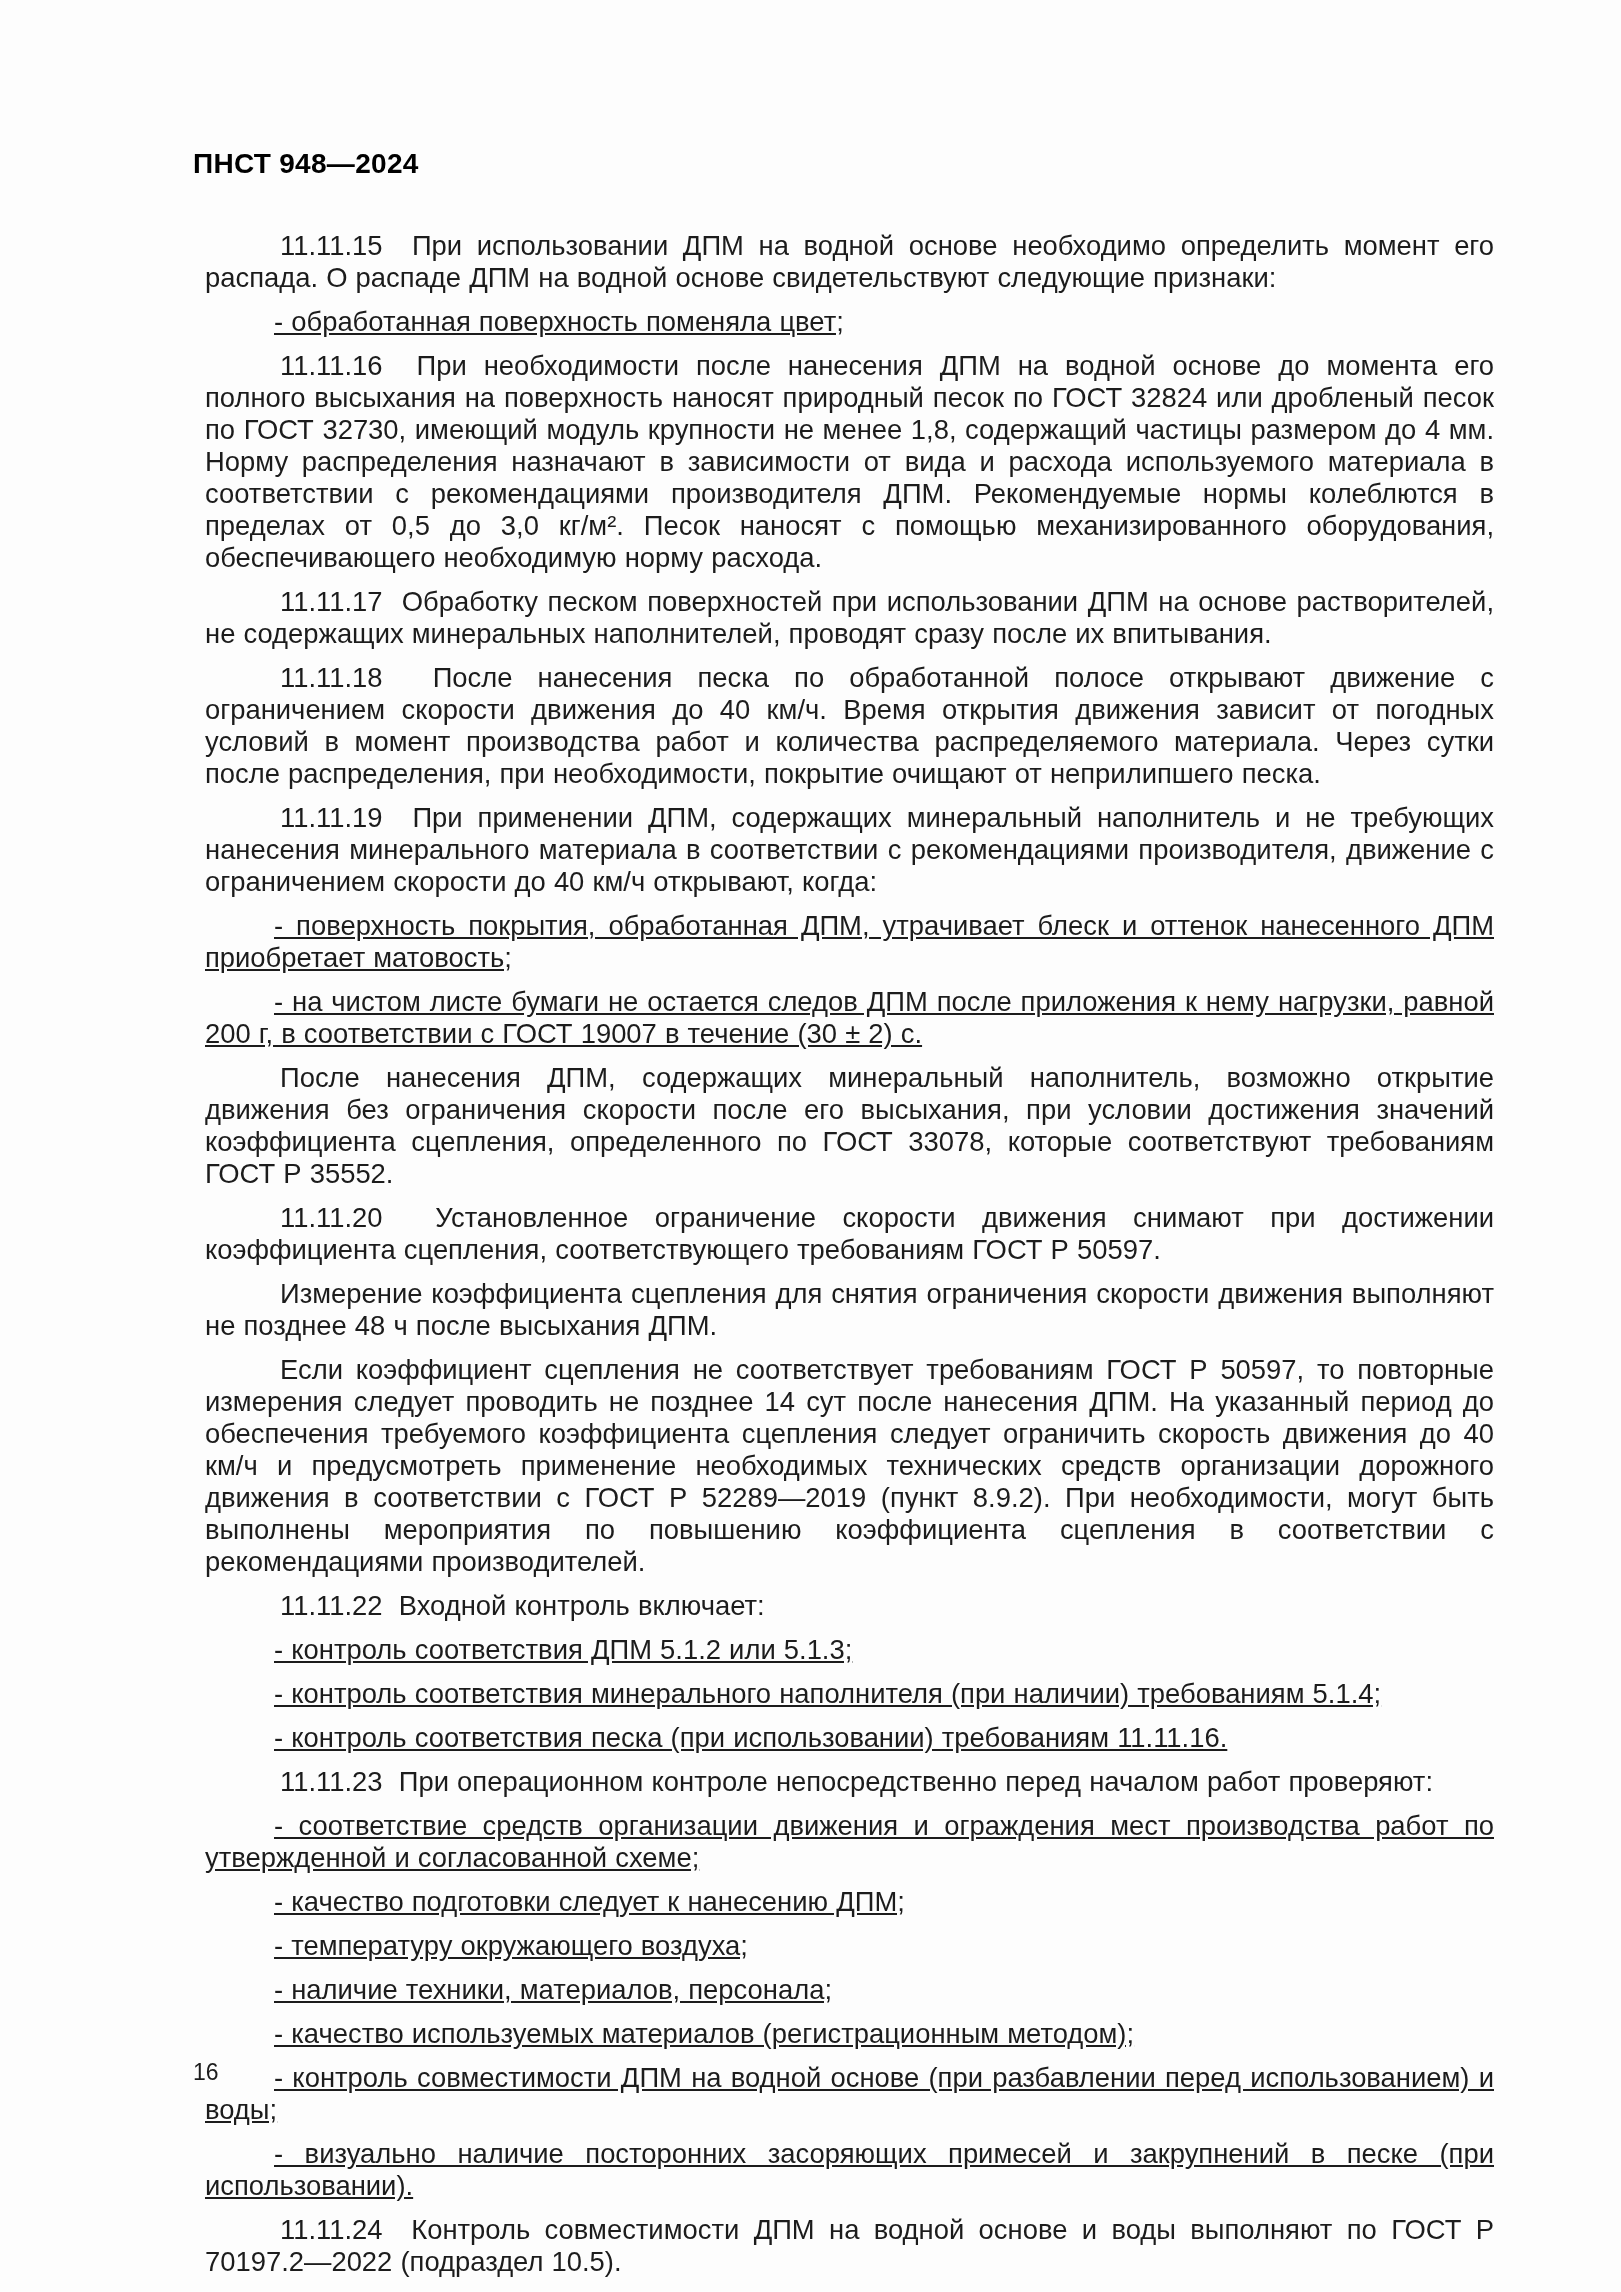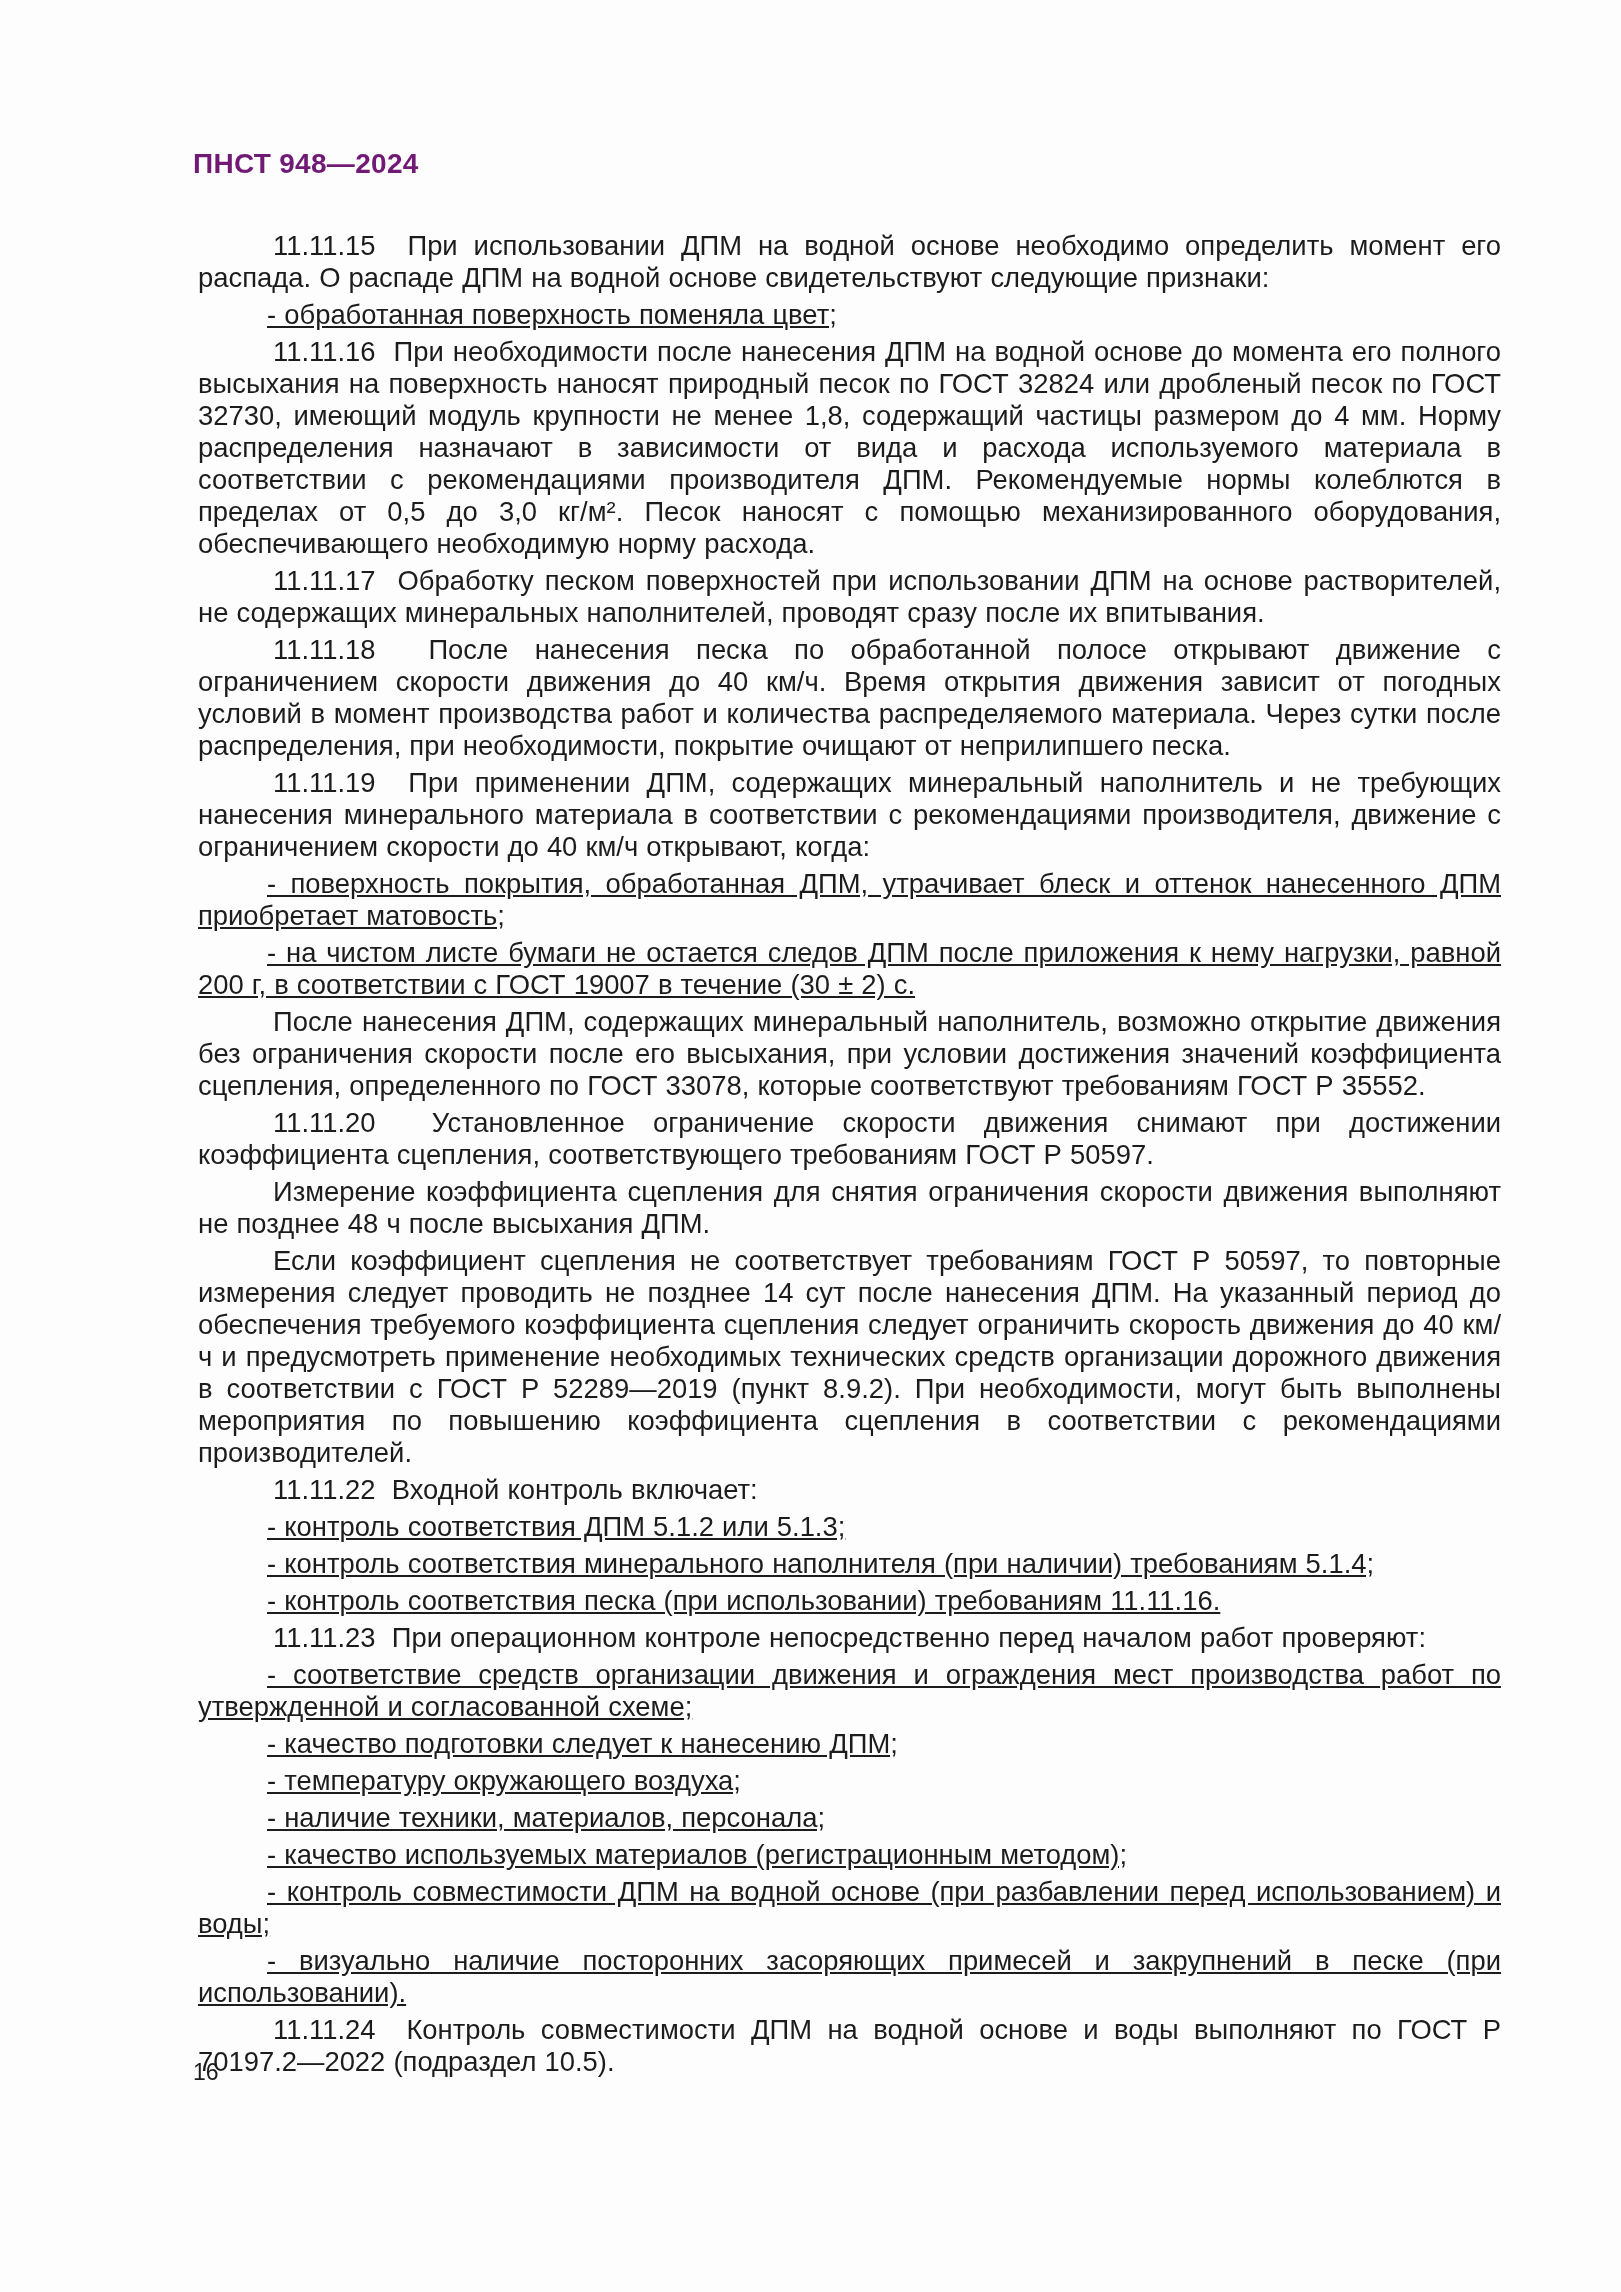--- a/index.html
+++ b/index.html
@@ -22,24 +22,24 @@
     left: 193px;
     top: 147px;
     width: 1313px;
   }
   .doc-code {
     font-size: 28px;
     font-weight: 700;
     line-height: 33px;
     letter-spacing: 0.3px;
     margin: 0 0 50px 0;
-    color: #701a75;
+    color: #000000;
   }
   .body-par {
-    margin: 5px;
+    margin: 12px;
     font-size: 27.4px;
     line-height: 32px;
     text-align: justify;
     text-indent: 75px;
     word-spacing: 0.5px;
   }
   .body-par.list-par {
     text-indent: 69px;
     text-decoration: underline;
   }

